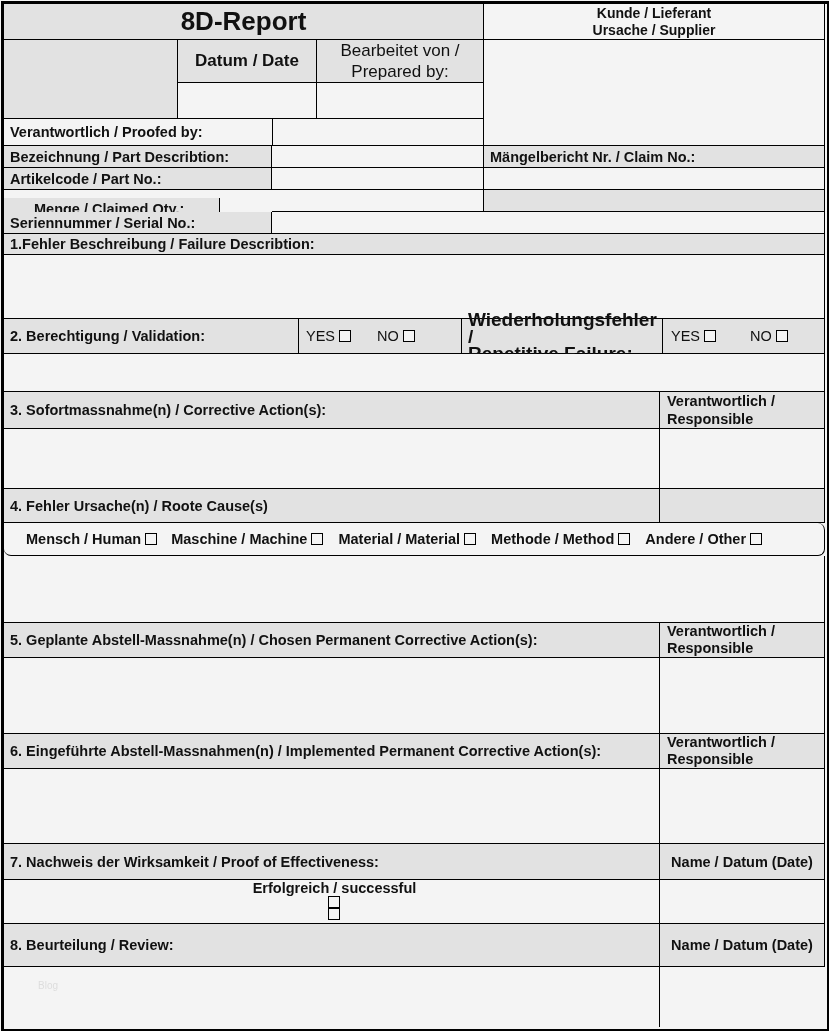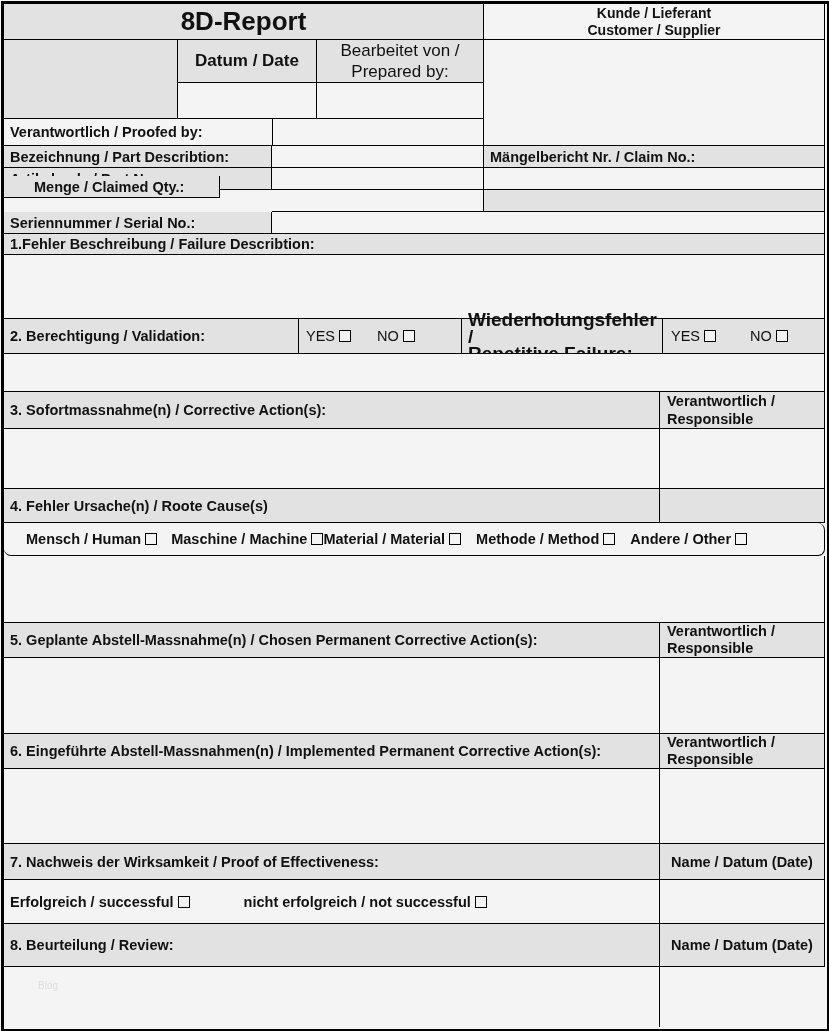--- a/index.html
+++ b/index.html
@@ -17,21 +17,21 @@
   .wm { position: absolute; left: 38px; top: 980px; font-size: 10px; color: #ddd; }
 </style>
 </head>
 <body>
 
 <div class="frame"></div>
 
 <div class="c g ctr" style="left:4px;top:4px;width:480px;height:36px;font-weight:bold;font-size:26px;">8D-Report</div>
 <div class="c ctr" style="left:484px;top:4px;width:341px;height:36px;font-weight:bold;font-size:14px;flex-direction:column;line-height:17px;">
   <span>Kunde / Lieferant</span>
-  <span>Customer / Supplier</span>
+  <span>Ursache / Supplier</span>
 </div>
 
 <div class="c" style="left:484px;top:40px;width:341px;height:106px;"></div>
 
 <div class="c g" style="left:4px;top:40px;width:174px;height:79px;"></div>
 <div class="c g ctr" style="left:178px;top:40px;width:139px;height:43px;font-weight:bold;font-size:17px;">Datum / Date</div>
 <div class="c g ctr" style="left:317px;top:40px;width:167px;height:43px;font-weight:normal;font-size:17px;flex-direction:column;line-height:21px;">
   <span>Bearbeitet von /</span>
   <span>Prepared by:</span>
 </div>
@@ -42,21 +42,21 @@
 <div class="c" style="left:273px;top:119px;width:211px;height:27px;"></div>
 
 <div class="c g lbl" style="left:4px;top:146px;width:268px;height:22px;">Bezeichnung / Part Describtion:</div>
 <div class="c" style="left:272px;top:146px;width:212px;height:22px;"></div>
 <div class="c g lbl" style="left:484px;top:146px;width:341px;height:22px;">Mängelbericht Nr. / Claim No.:</div>
 
 <div class="c g lbl" style="left:4px;top:168px;width:268px;height:22px;">Artikelcode / Part No.:</div>
 <div class="c" style="left:272px;top:168px;width:212px;height:22px;"></div>
 <div class="c" style="left:484px;top:168px;width:341px;height:22px;"></div>
 
-<div class="c g lbl" style="left:4px;top:176px;width:216px;height:22px;padding-left:30px;">Menge / Claimed Qty.:</div>
+<div class="c g lbl" style="left:4px;top:198px;width:216px;height:22px;padding-left:30px;">Menge / Claimed Qty.:</div>
 <div class="c" style="left:272px;top:190px;width:212px;height:22px;"></div>
 <div class="c g" style="left:484px;top:190px;width:341px;height:22px;"></div>
 
 <div class="c g lbl" style="left:4px;top:212px;width:268px;height:22px;">Seriennummer / Serial No.:</div>
 <div class="c" style="left:272px;top:212px;width:553px;height:22px;"></div>
 
 <div class="c g lbl" style="left:4px;top:234px;width:821px;height:21px;">1.Fehler Beschreibung / Failure Describtion:</div>
 <div class="c" style="left:4px;top:255px;width:821px;height:64px;"></div>
 
 <div class="c g lbl" style="left:4px;top:319px;width:295px;height:35px;">2. Berechtigung / Validation:</div>
@@ -86,21 +86,21 @@
 <div class="c" style="left:4px;top:429px;width:656px;height:60px;"></div>
 <div class="c" style="left:660px;top:429px;width:165px;height:60px;"></div>
 
 <div class="c g lbl" style="left:4px;top:489px;width:656px;height:34px;">4. Fehler Ursache(n) / Roote Cause(s)</div>
 <div class="c g" style="left:660px;top:489px;width:165px;height:34px;"></div>
 <div class="c" style="left:4px;top:523px;width:821px;height:33px;display:flex;align-items:center;font-weight:bold;font-size:14.5px;border-radius:7px;">
   <span style="margin-left:22px;">Mensch / Human</span>
     <span class="cb"></span>
   <span style="margin-left:14px;">Maschine / Machine</span>
     <span class="cb"></span>
-  <span style="">Material / Material</span>
+  <span style="margin-left:15px;">Material / Material</span>
     <span class="cb"></span>
   <span style="margin-left:15px;">Methode / Method</span>
     <span class="cb"></span>
   <span style="margin-left:15px;">Andere / Other</span>
     <span class="cb"></span>
 </div>
 <div class="c" style="left:4px;top:556px;width:821px;height:67px;"></div>
 
 <div class="c g lbl" style="left:4px;top:623px;width:656px;height:35px;">5. Geplante Abstell-Massnahme(n) / Chosen Permanent Corrective Action(s):</div>
 <div class="c g" style="left:660px;top:623px;width:165px;height:35px;font-weight:bold;font-size:14.5px;padding-left:7px;display:flex;flex-direction:column;justify-content:center;line-height:17px;">
@@ -113,24 +113,23 @@
 <div class="c g lbl" style="left:4px;top:734px;width:656px;height:35px;">6. Eingeführte Abstell-Massnahmen(n) / Implemented Permanent Corrective Action(s):</div>
 <div class="c g" style="left:660px;top:734px;width:165px;height:35px;font-weight:bold;font-size:14.5px;padding-left:7px;display:flex;flex-direction:column;justify-content:center;line-height:17px;">
   <span>Verantwortlich /</span>
   <span>Responsible</span>
 </div>
 <div class="c" style="left:4px;top:769px;width:656px;height:75px;"></div>
 <div class="c" style="left:660px;top:769px;width:165px;height:75px;"></div>
 
 <div class="c g lbl" style="left:4px;top:844px;width:656px;height:36px;">7. Nachweis der Wirksamkeit / Proof of Effectiveness:</div>
 <div class="c g ctr" style="left:660px;top:844px;width:165px;height:36px;font-weight:bold;font-size:14.5px;">Name / Datum (Date)</div>
-<div class="c" style="left:4px;top:880px;width:656px;height:44px;display:flex;align-items:center;font-weight:bold;font-size:14.5px;">
+<div class="c" style="left:4px;top:880px;width:656px;height:44px;display:flex;align-items:center;font-weight:bold;font-size:14.5px;flex-direction:column;">
   <span style="margin-left:6px;">Erfolgreich / successful</span>
     <span class="cb"></span>
-  <span style="margin-left:54px;">nicht erfolgreich / not successful</span>
     <span class="cb"></span>
 </div>
 <div class="c" style="left:660px;top:880px;width:165px;height:44px;"></div>
 
 <div class="c g lbl" style="left:4px;top:924px;width:656px;height:43px;">8. Beurteilung / Review:</div>
 <div class="c g ctr" style="left:660px;top:924px;width:165px;height:43px;font-weight:bold;font-size:14.5px;">Name / Datum (Date)</div>
 <div class="c" style="left:4px;top:967px;width:656px;height:60px;border-bottom:none;"></div>
 <div class="c" style="left:660px;top:967px;width:165px;height:60px;border-bottom:none;border-right:none;"></div>
 
 <div class="wm">Blog</div>

